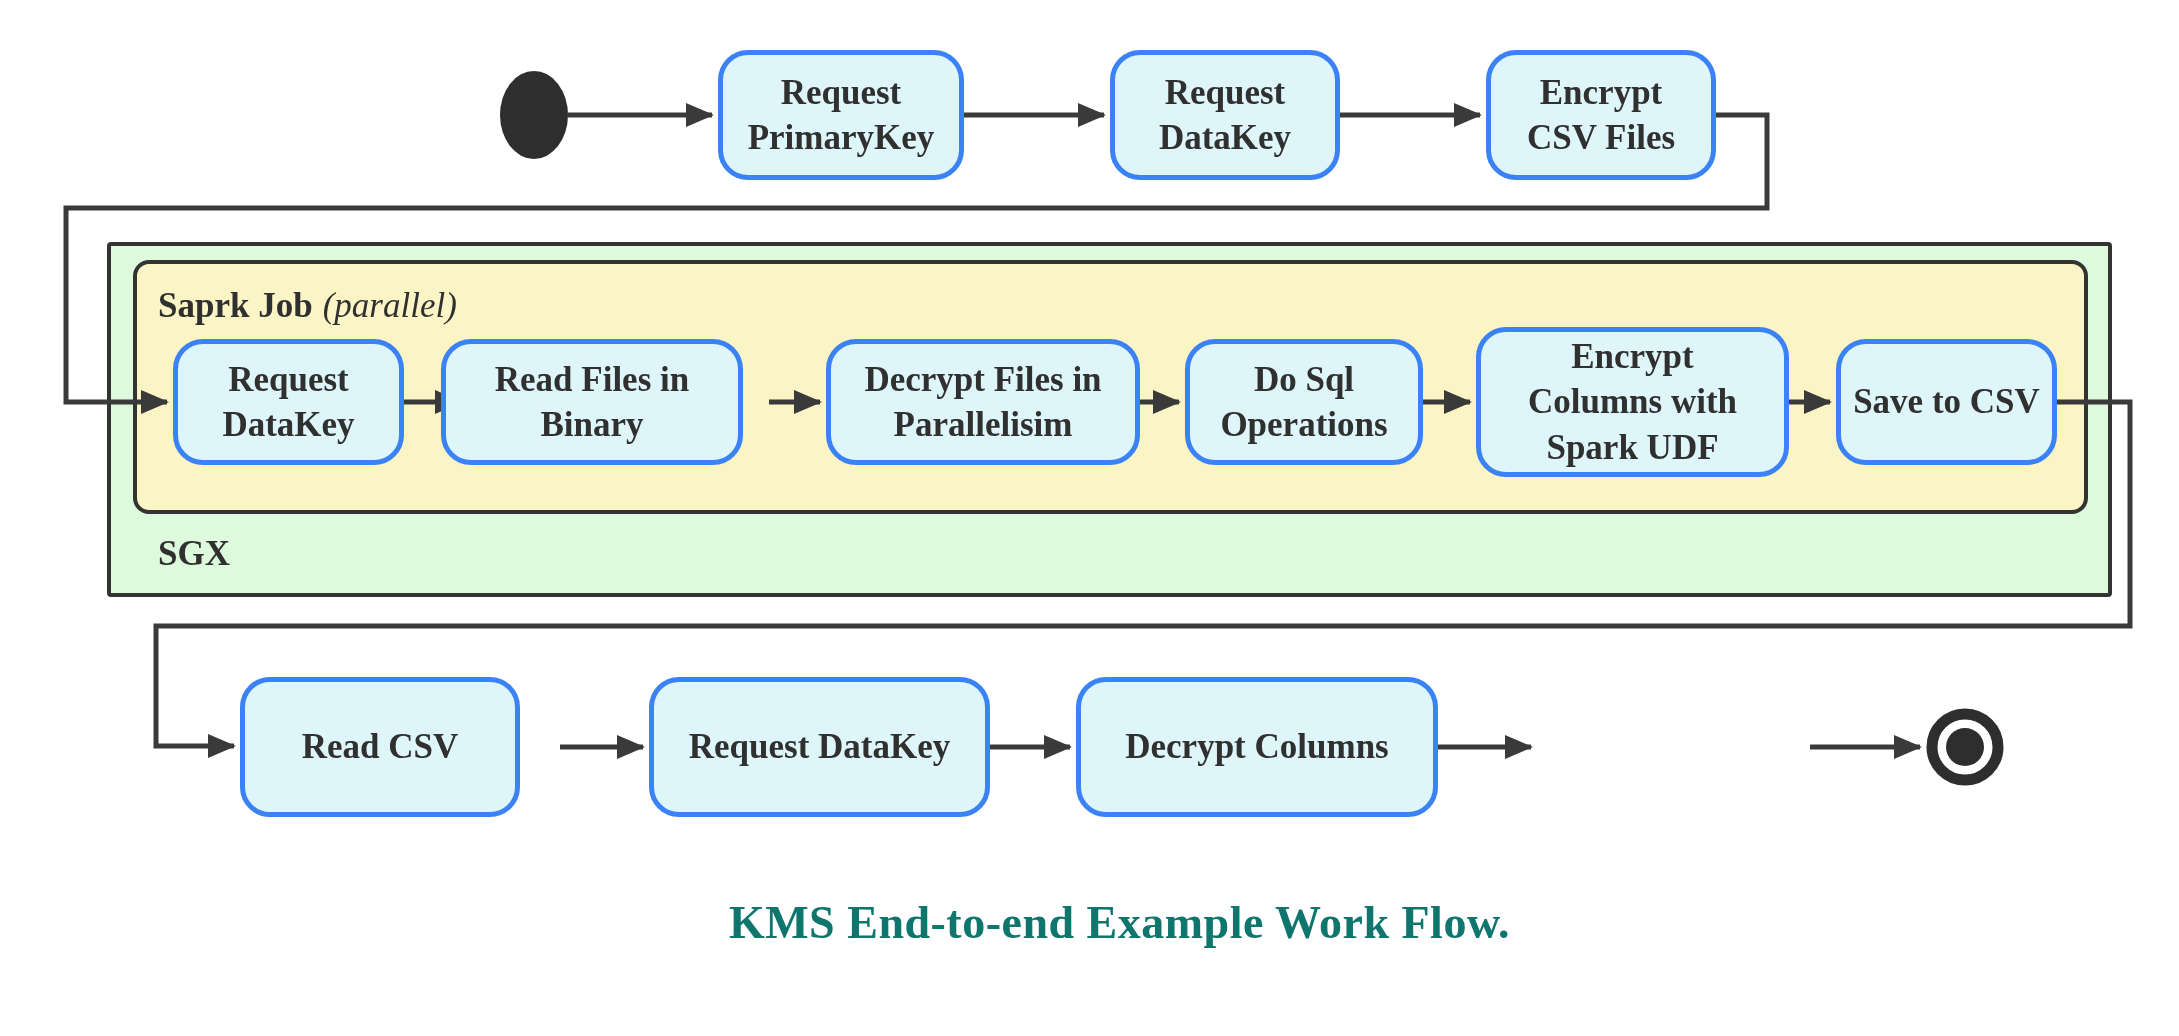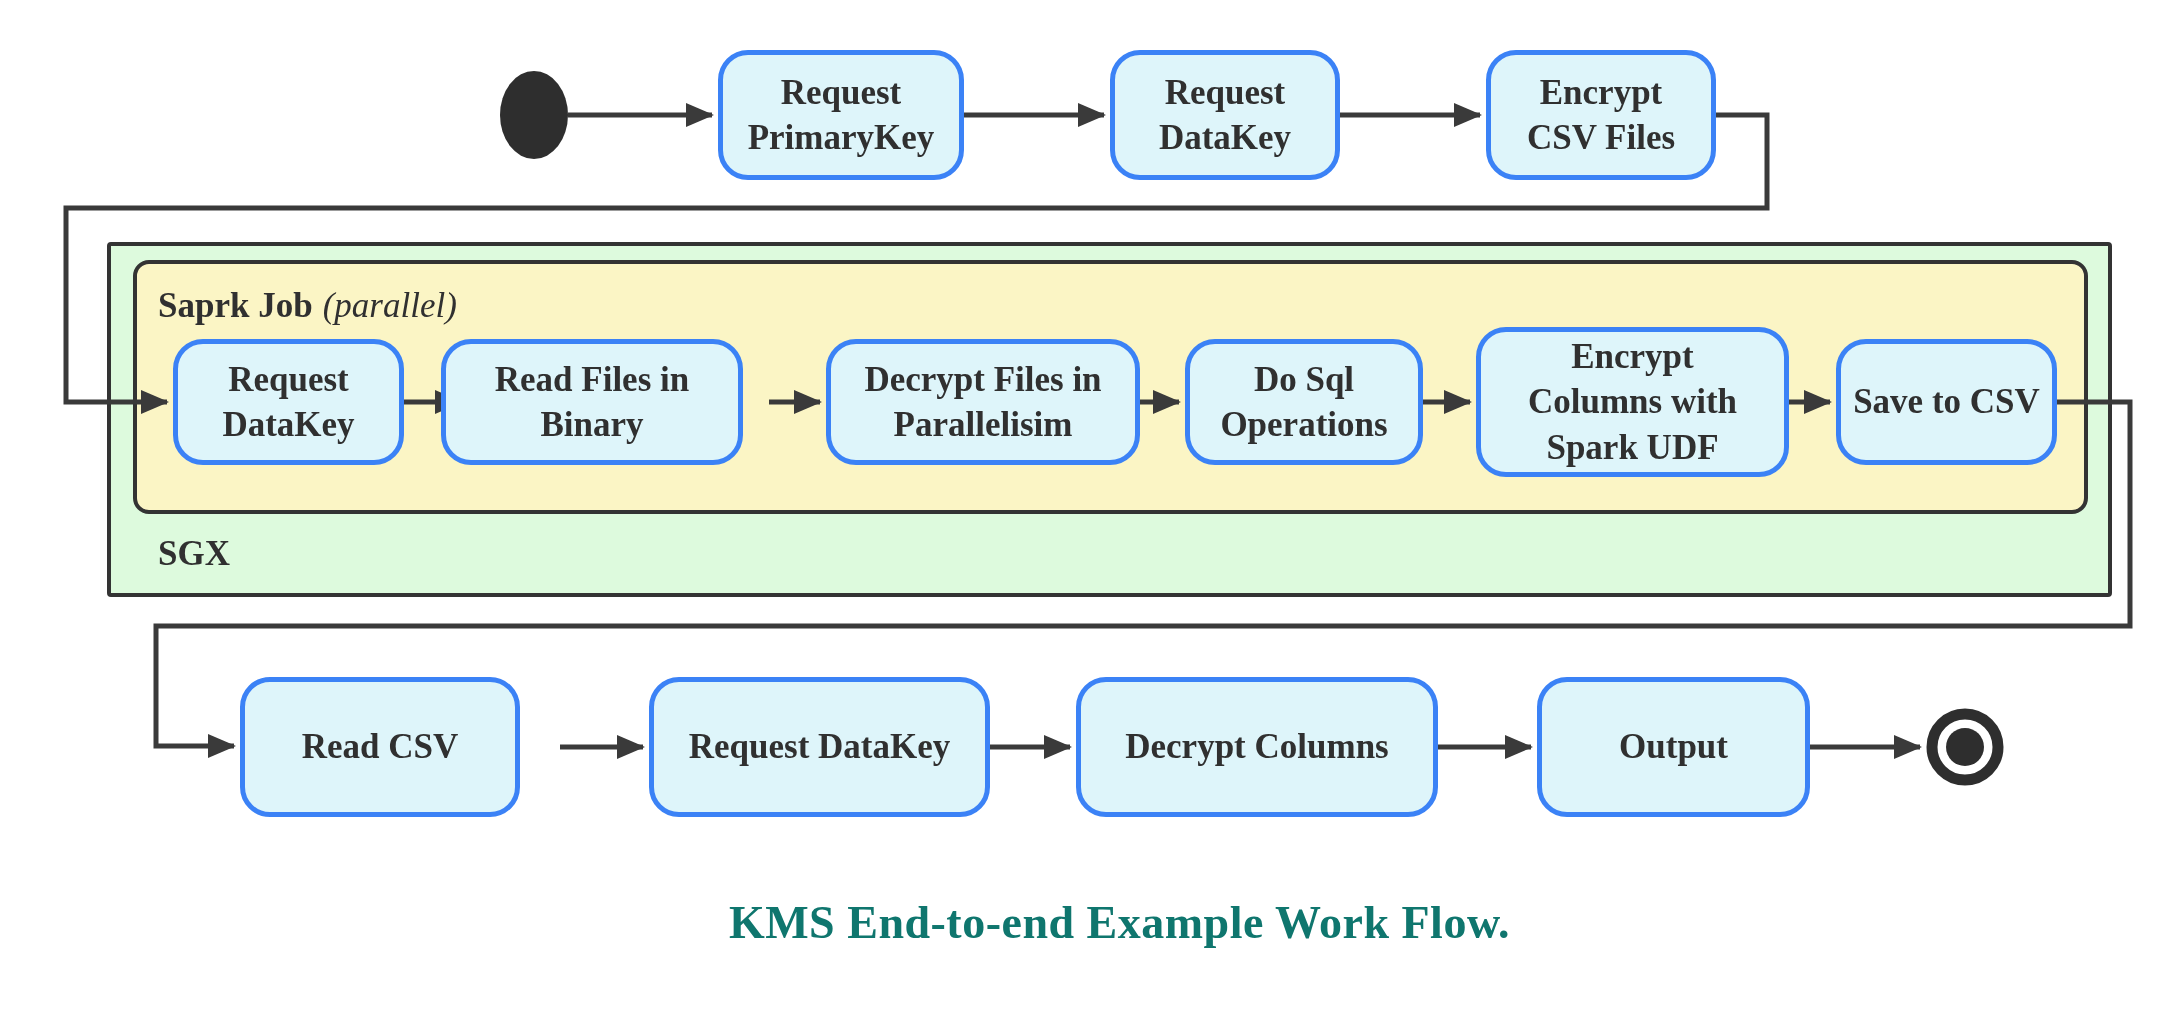--- a/index.html
+++ b/index.html
@@ -119,16 +119,15 @@
   <div class="node m3">Decrypt Files in
 Parallelisim</div>
   <div class="node m5">Encrypt
 Columns with
 Spark UDF</div>
   <div class="node m6">Save to CSV</div>
 
   <div class="node b1">Read CSV</div>
   <div class="node b2">Request DataKey</div>
   <div class="node b3">Decrypt Columns</div>
-  <div class="node b4">Output</div>
 
   <div id="caption">KMS End-to-end Example Work Flow.</div>
 </div>
 
 </body></html>

